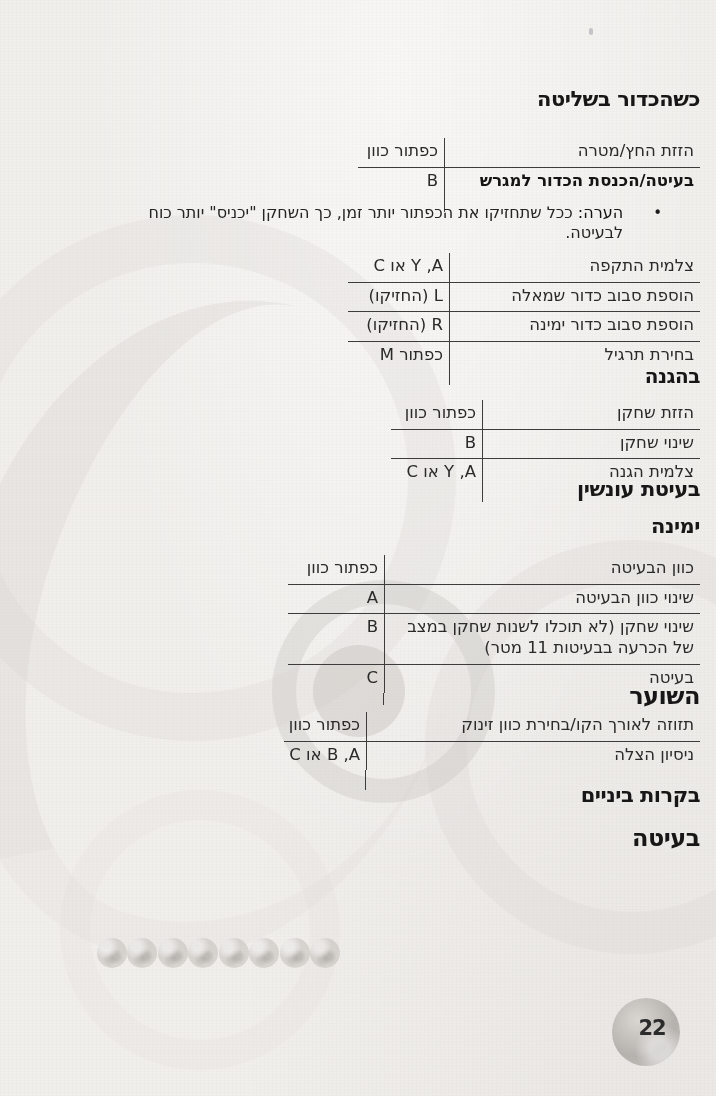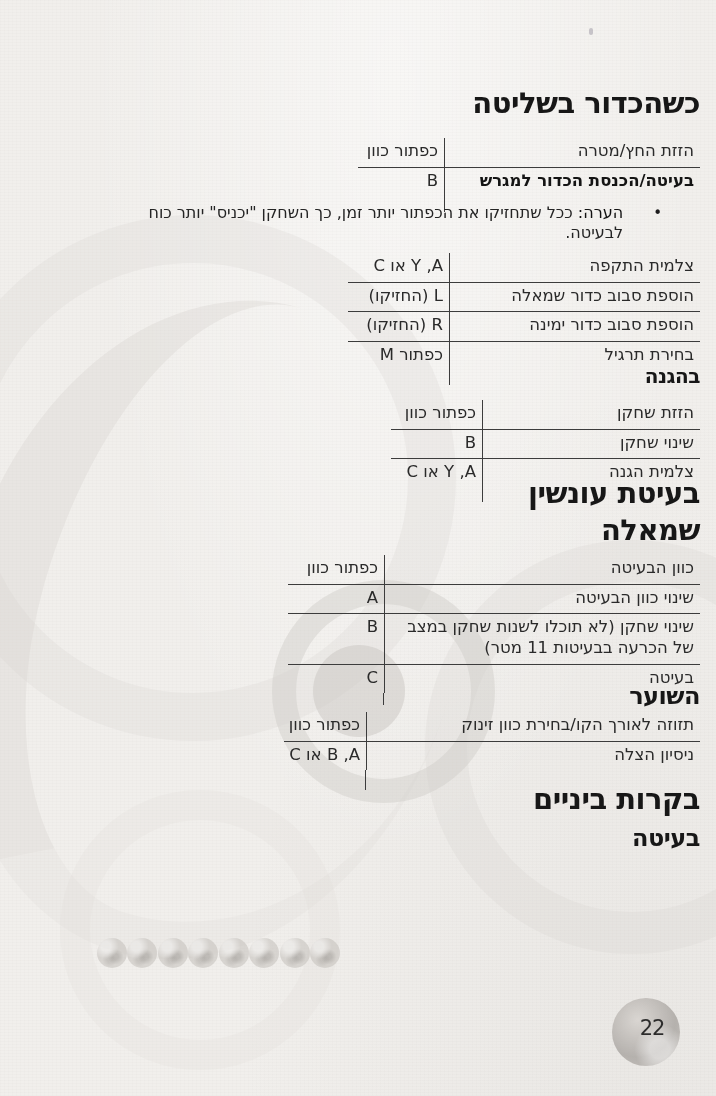--- a/index.html
+++ b/index.html
@@ -37,21 +37,21 @@
     border:24px solid #cfcbc7;opacity:.45;}
   .wm-blob{left:313px;top:645px;width:92px;height:92px;border-radius:50%;
     background:#c9c5c1;opacity:.5;}
   .wm-arc-bottom{left:60px;top:790px;width:220px;height:220px;border-radius:50%;
     border:30px solid #ddd9d5;opacity:.22;}
   .speck{left:589px;top:28px;width:4px;height:7px;background:#a39fa9;opacity:.55;border-radius:2px;}
 
   
   .hd{position:absolute;right:16px;z-index:1;font-weight:bold;color:#171717;
       letter-spacing:-0.5px;line-height:1.05;white-space:nowrap;}
-  .hd1{font-size:29px;}
+  .hd1{font-size:21px;}
   .hd2{font-size:20px;}
   .hd3{font-size:24px;}
   .hd-control{top:88px;}
   .hd-defense{top:366px;}
   .hd-penalty{top:478px;}
   .hd-kicker{top:515px;}
   .hd-goalkeeper{top:684px;}
   .hd-intermediate{top:784px;text-align:center;}
   .hd-kick{top:826px;}
 
@@ -95,21 +95,21 @@
       radial-gradient(circle at 30% 28%, rgba(255,255,255,.65) 0 16%, rgba(255,255,255,0) 42%),
       radial-gradient(circle at 62% 62%, rgba(80,75,70,.38) 0 11%, rgba(80,75,70,0) 30%),
       radial-gradient(circle at 42% 72%, rgba(80,75,70,.25) 0 9%, rgba(80,75,70,0) 26%),
       radial-gradient(circle, #c4c0bb 0 68%, #b1ada8 100%);}
   .pageball{position:absolute;left:612px;top:998px;width:68px;height:68px;border-radius:50%;
     z-index:1;display:flex;align-items:center;justify-content:center;
     background:
       radial-gradient(circle at 70% 75%, rgba(255,255,255,.5) 0 14%, rgba(255,255,255,0) 36%),
       radial-gradient(circle at 38% 32%, #d8d4d0, #aeaaa6 60%, #c2beba 95%);
     opacity:.88;}
-  .pageball .num{font-size:21px;font-weight:normal;color:#121212;
+  .pageball .num{font-size:21px;font-weight:bold;color:#121212;
     transform:translate(6px,-4px);letter-spacing:-1px;}
 </style>
 </head>
 <body>
 
 <div class="page">
   <div class="noise"></div>
 
   <div class="wm wm-ring-large"></div>
   <div class="wm wm-swoosh"></div>
@@ -182,21 +182,21 @@
       <tr>
         <td class="lbl">צלמית הגנה</td>
         <td class="val">A‏, Y‏ או C</td>
       </tr>
     </tbody>
       </table>
     <div class="tail"></div>
   </div>
 
   <div class="hd hd1 hd-penalty">בעיטת עונשין</div>
-  <div class="hd hd1 hd-kicker">שמאלה</div>
+  <div class="hd hd1 hd-kicker">ימינה</div>
 
   <div class="tbl t4">
     <table>
       <tbody>
           <tr class="hr">
         <td class="lbl">כוון הבעיטה</td>
         <td class="val">כפתור כוון</td>
       </tr>
       <tr class="hr">
         <td class="lbl">שינוי כוון הבעיטה</td>

